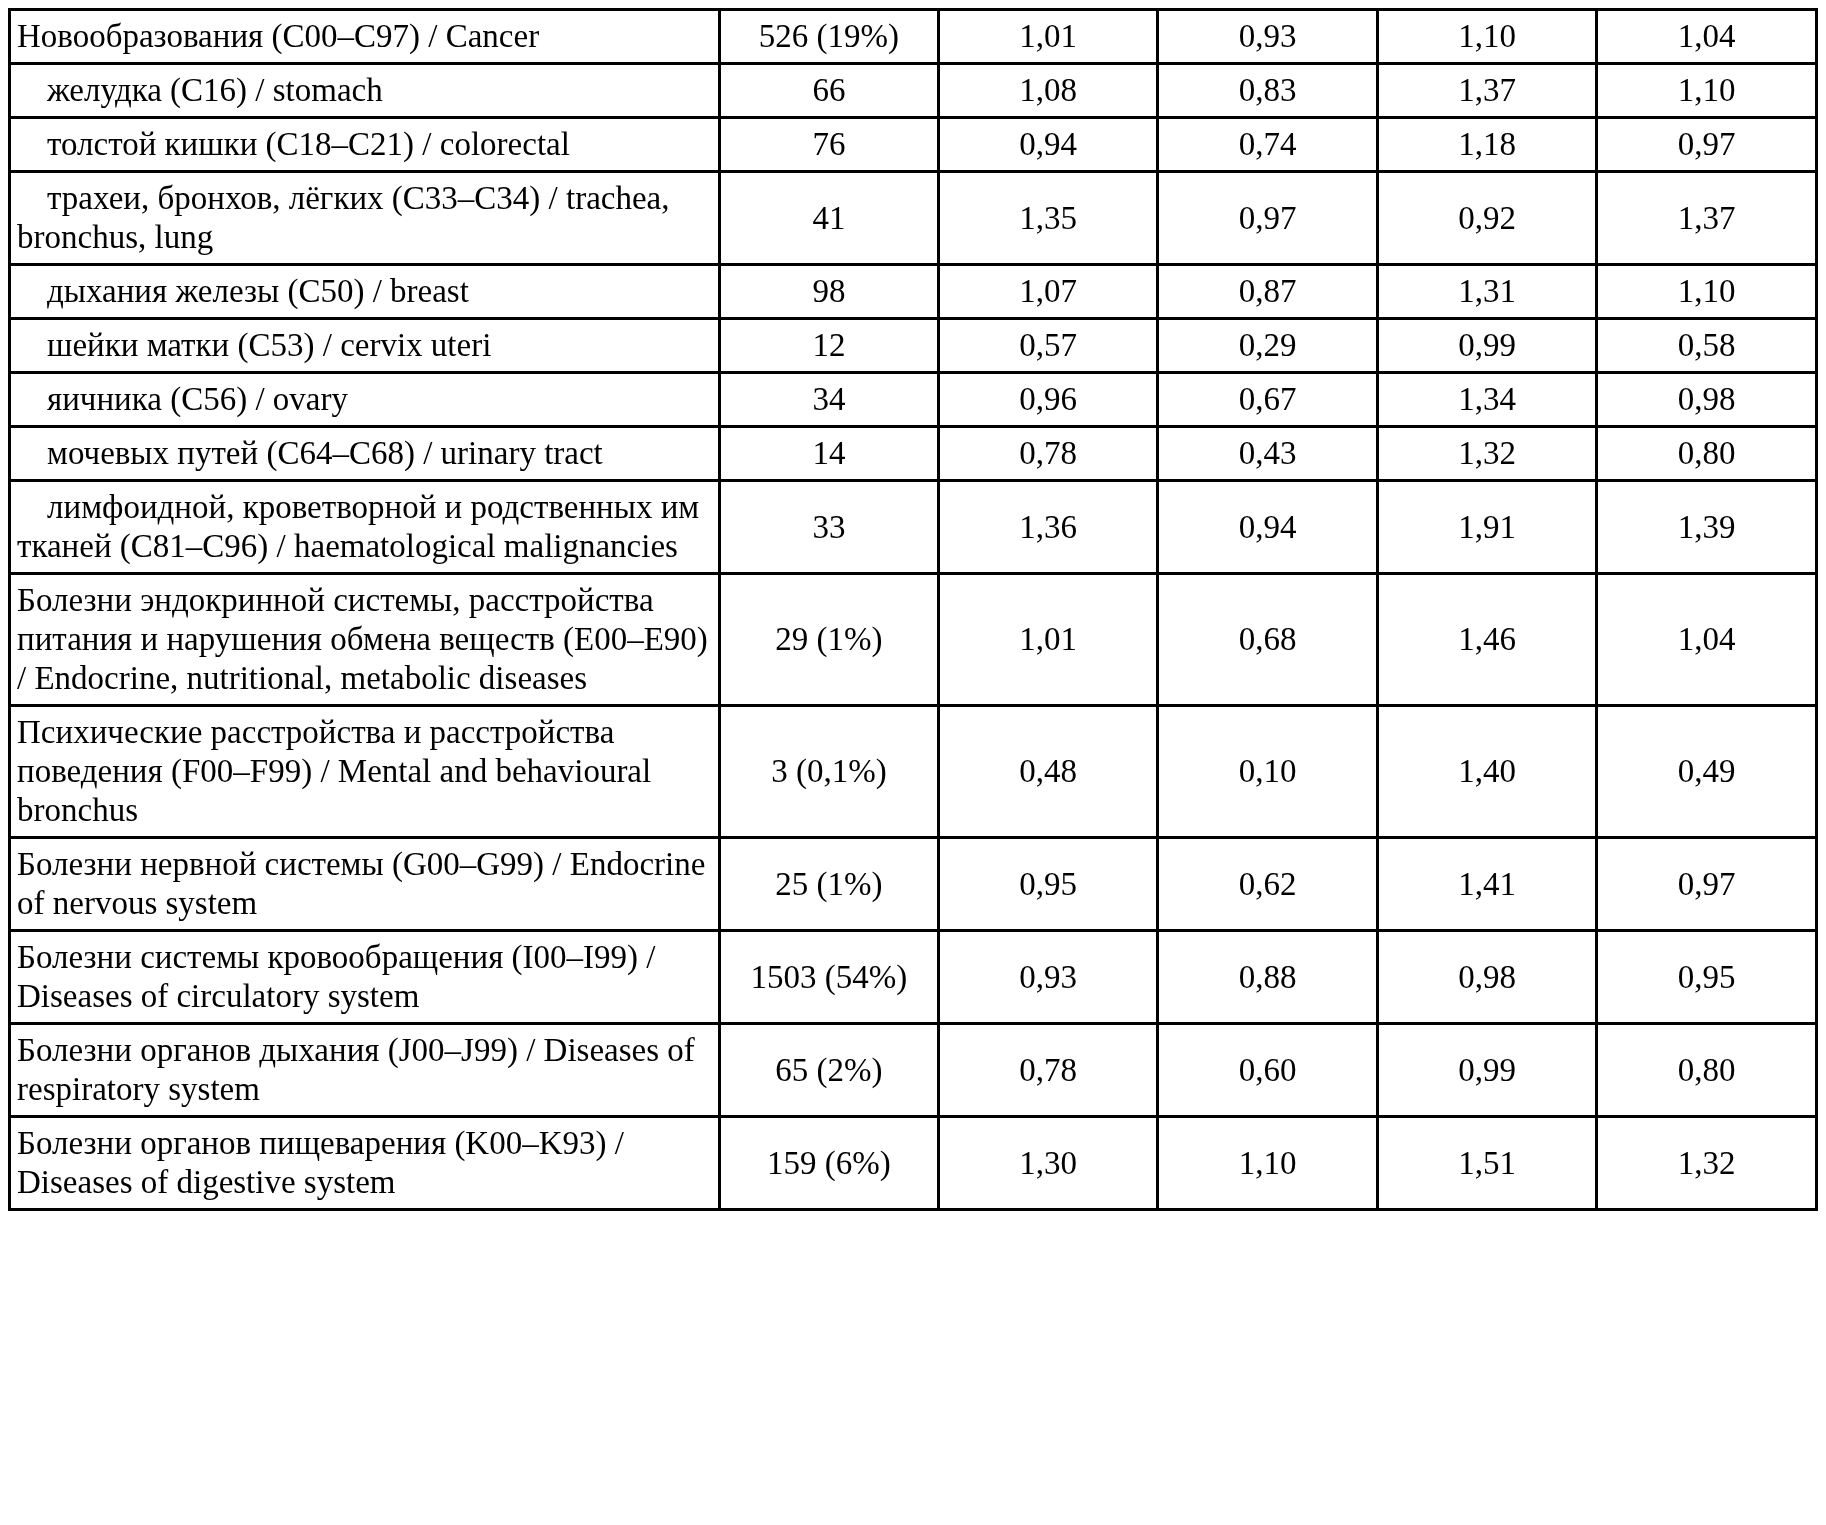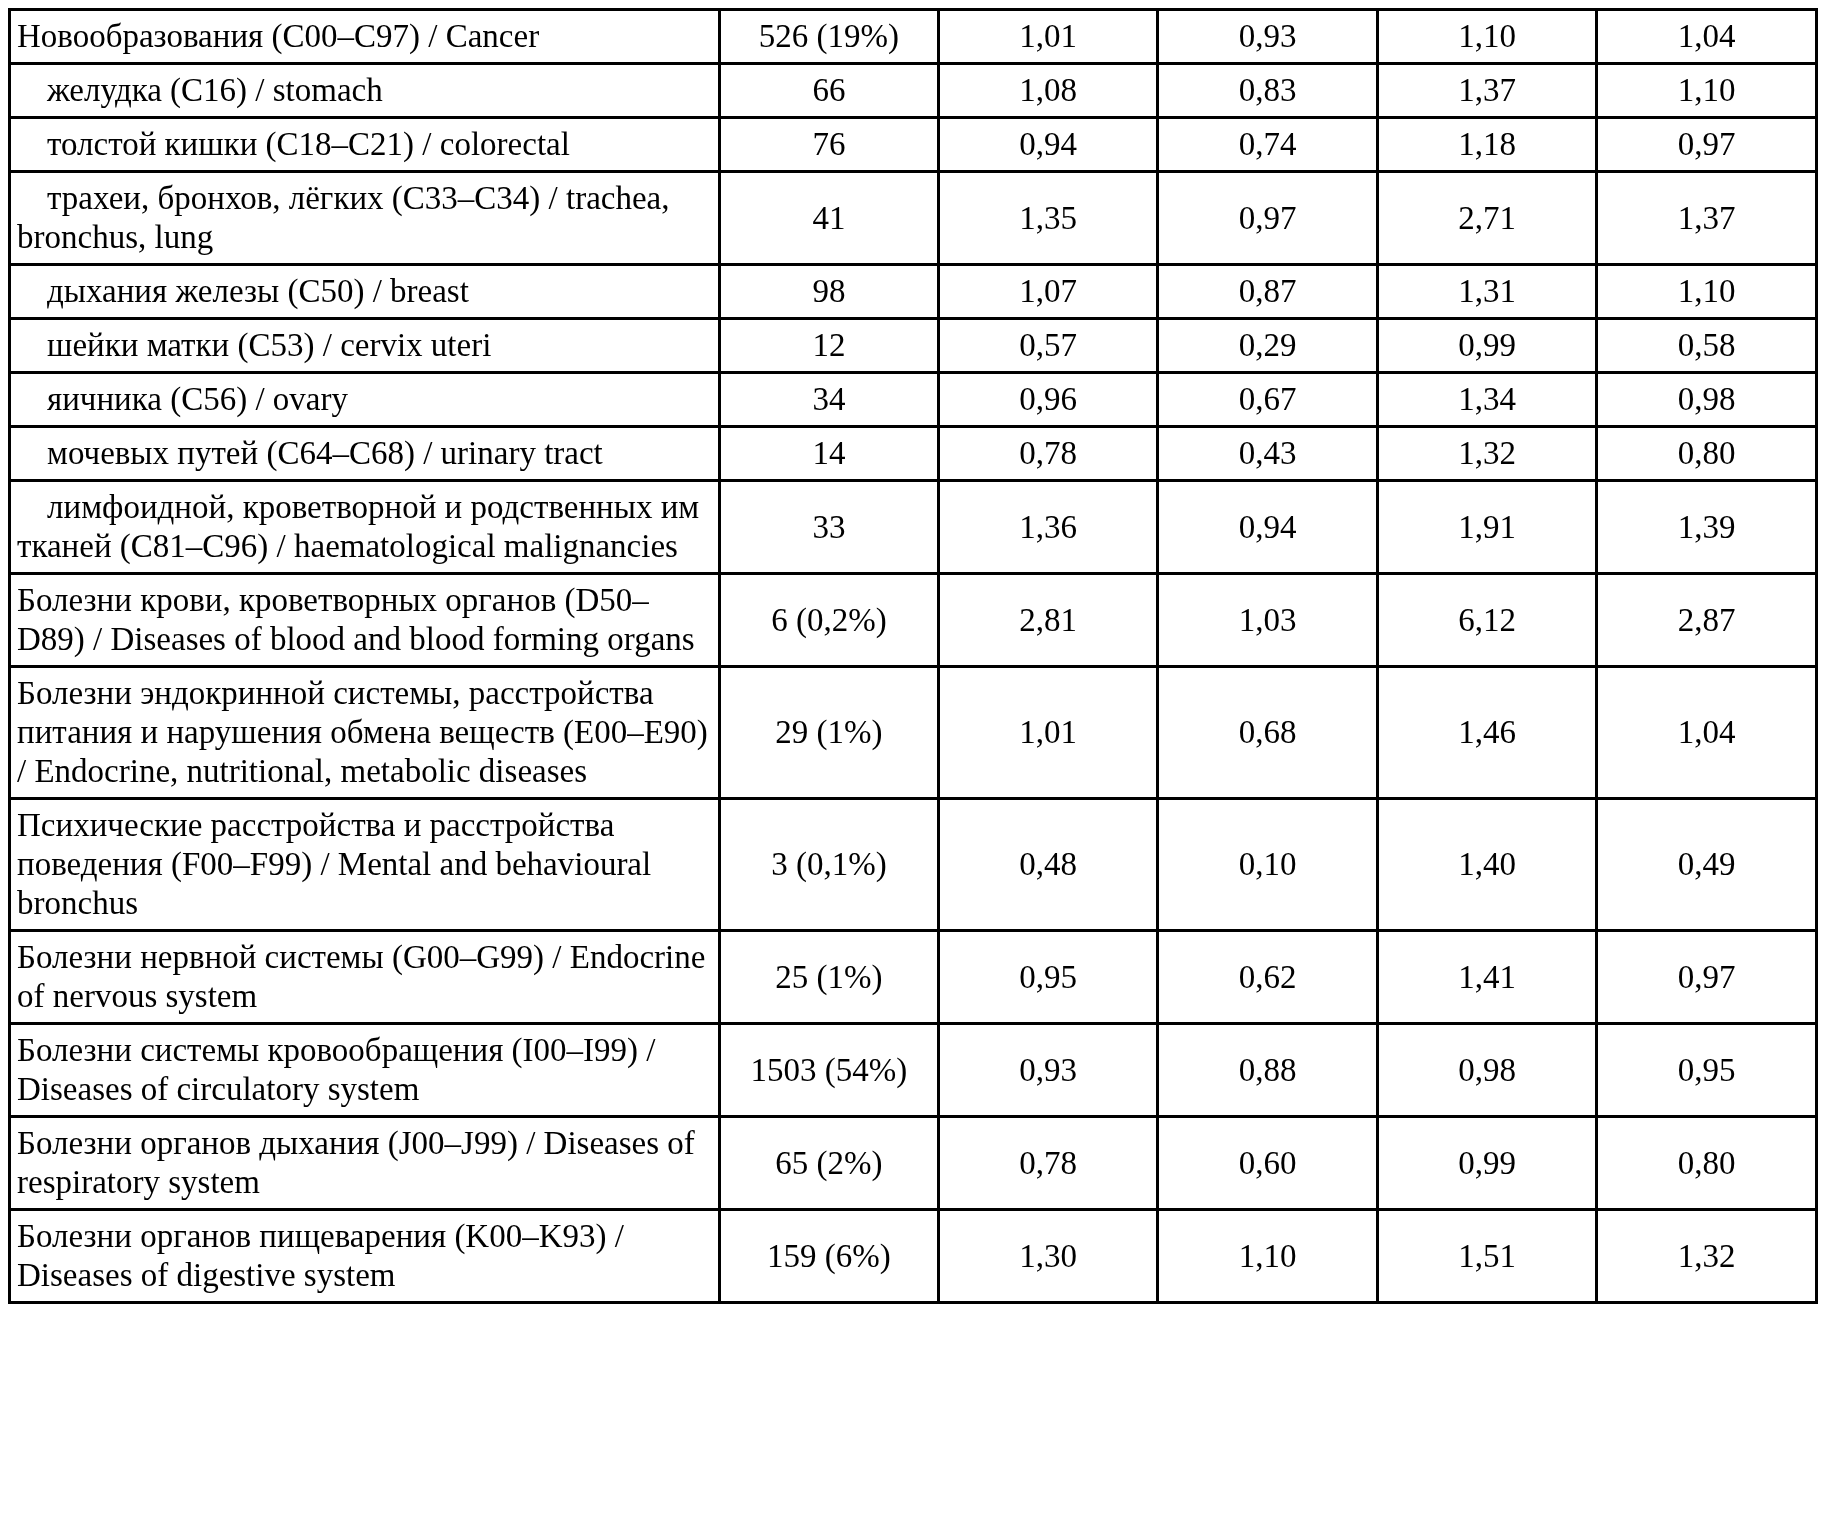--- a/index.html
+++ b/index.html
@@ -84,21 +84,21 @@
           <td class="num">0,94</td>
           <td class="num">0,74</td>
           <td class="num">1,18</td>
           <td class="num">0,97</td>
         </tr>
         <tr>
           <td class="cause sub">трахеи, бронхов, лёгких (C33–C34) / trachea, bronchus, lung</td>
           <td class="num">41</td>
           <td class="num">1,35</td>
           <td class="num">0,97</td>
-          <td class="num">2,71</td>
+          <td class="num">0,92</td>
           <td class="num">1,37</td>
         </tr>
         <tr>
           <td class="cause sub">дыхания железы (C50) / breast</td>
           <td class="num">98</td>
           <td class="num">1,07</td>
           <td class="num">0,87</td>
           <td class="num">1,31</td>
           <td class="num">1,10</td>
         </tr>
@@ -126,28 +126,20 @@
           <td class="num">1,32</td>
           <td class="num">0,80</td>
         </tr>
         <tr>
           <td class="cause sub">лимфоидной, кроветворной и родственных им тканей (C81–C96) / haematological malignancies</td>
           <td class="num">33</td>
           <td class="num">1,36</td>
           <td class="num">0,94</td>
           <td class="num">1,91</td>
           <td class="num">1,39</td>
-        </tr>
-        <tr>
-          <td class="cause main">Болезни крови, кроветворных органов (D50–D89) / Diseases of blood and blood forming organs</td>
-          <td class="num">6 (0,2%)</td>
-          <td class="num">2,81</td>
-          <td class="num">1,03</td>
-          <td class="num">6,12</td>
-          <td class="num">2,87</td>
         </tr>
         <tr>
           <td class="cause main">Болезни эндокринной системы, расстройства питания и нарушения обмена веществ (E00–E90) / Endocrine, nutritional, metabolic diseases</td>
           <td class="num">29 (1%)</td>
           <td class="num">1,01</td>
           <td class="num">0,68</td>
           <td class="num">1,46</td>
           <td class="num">1,04</td>
         </tr>
         <tr>

